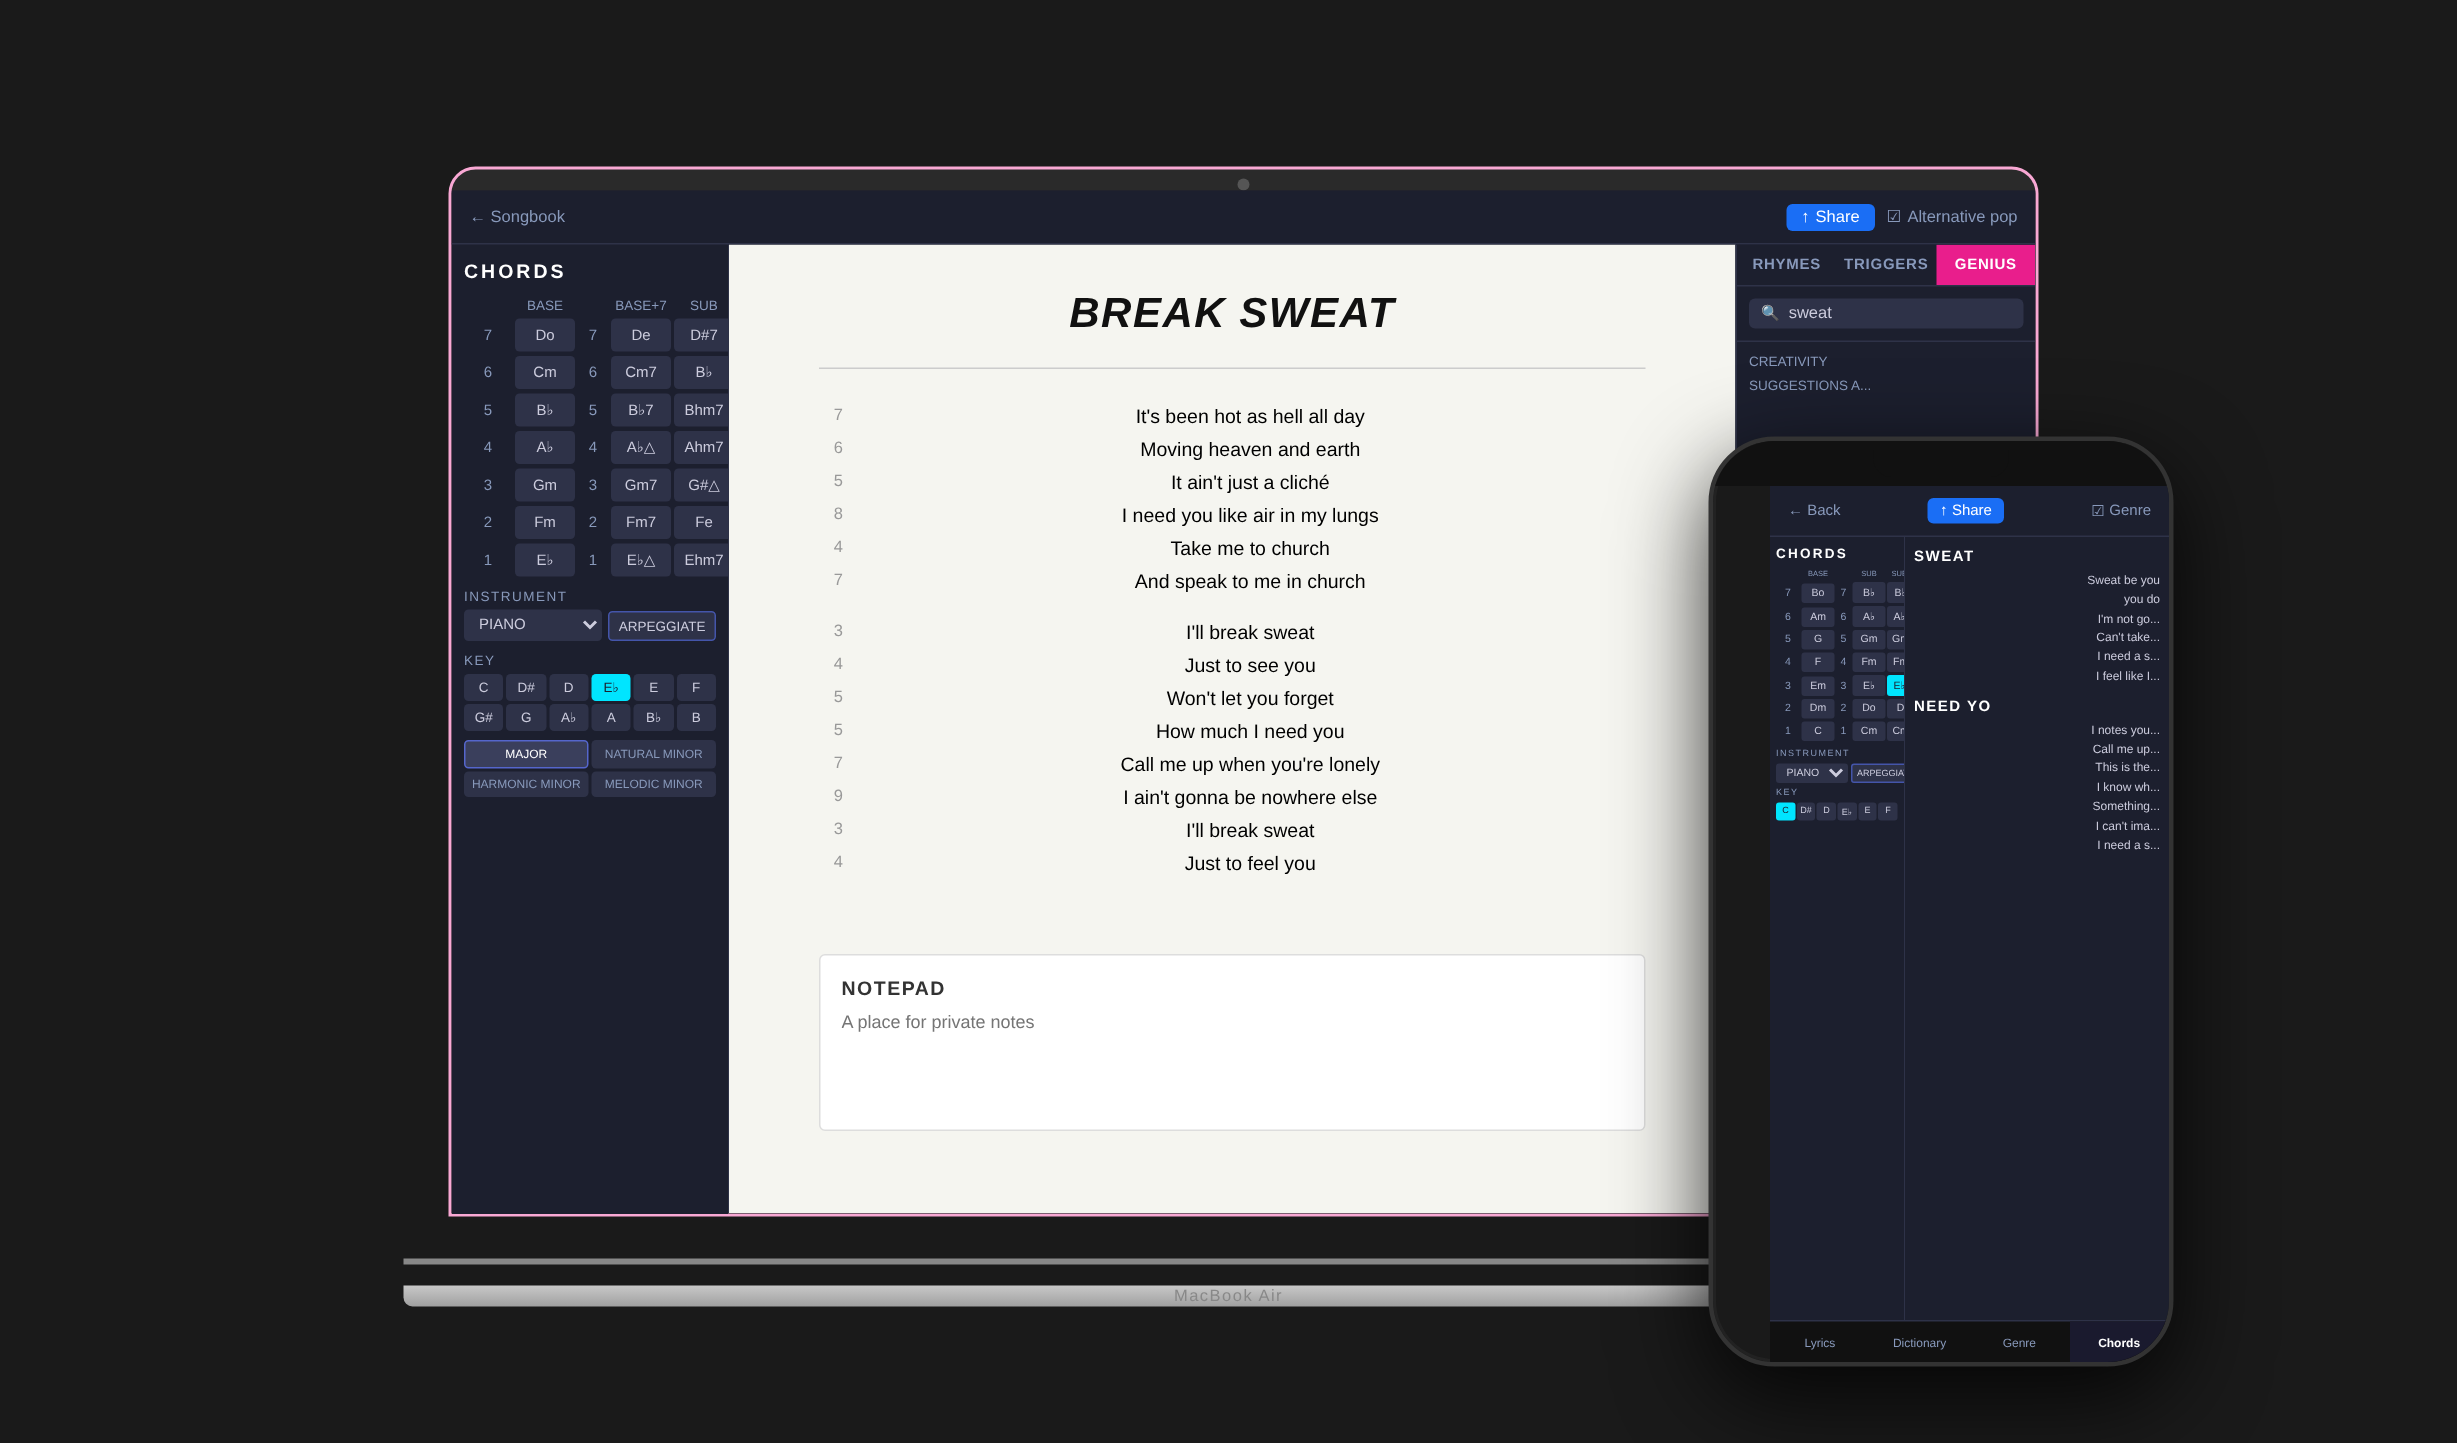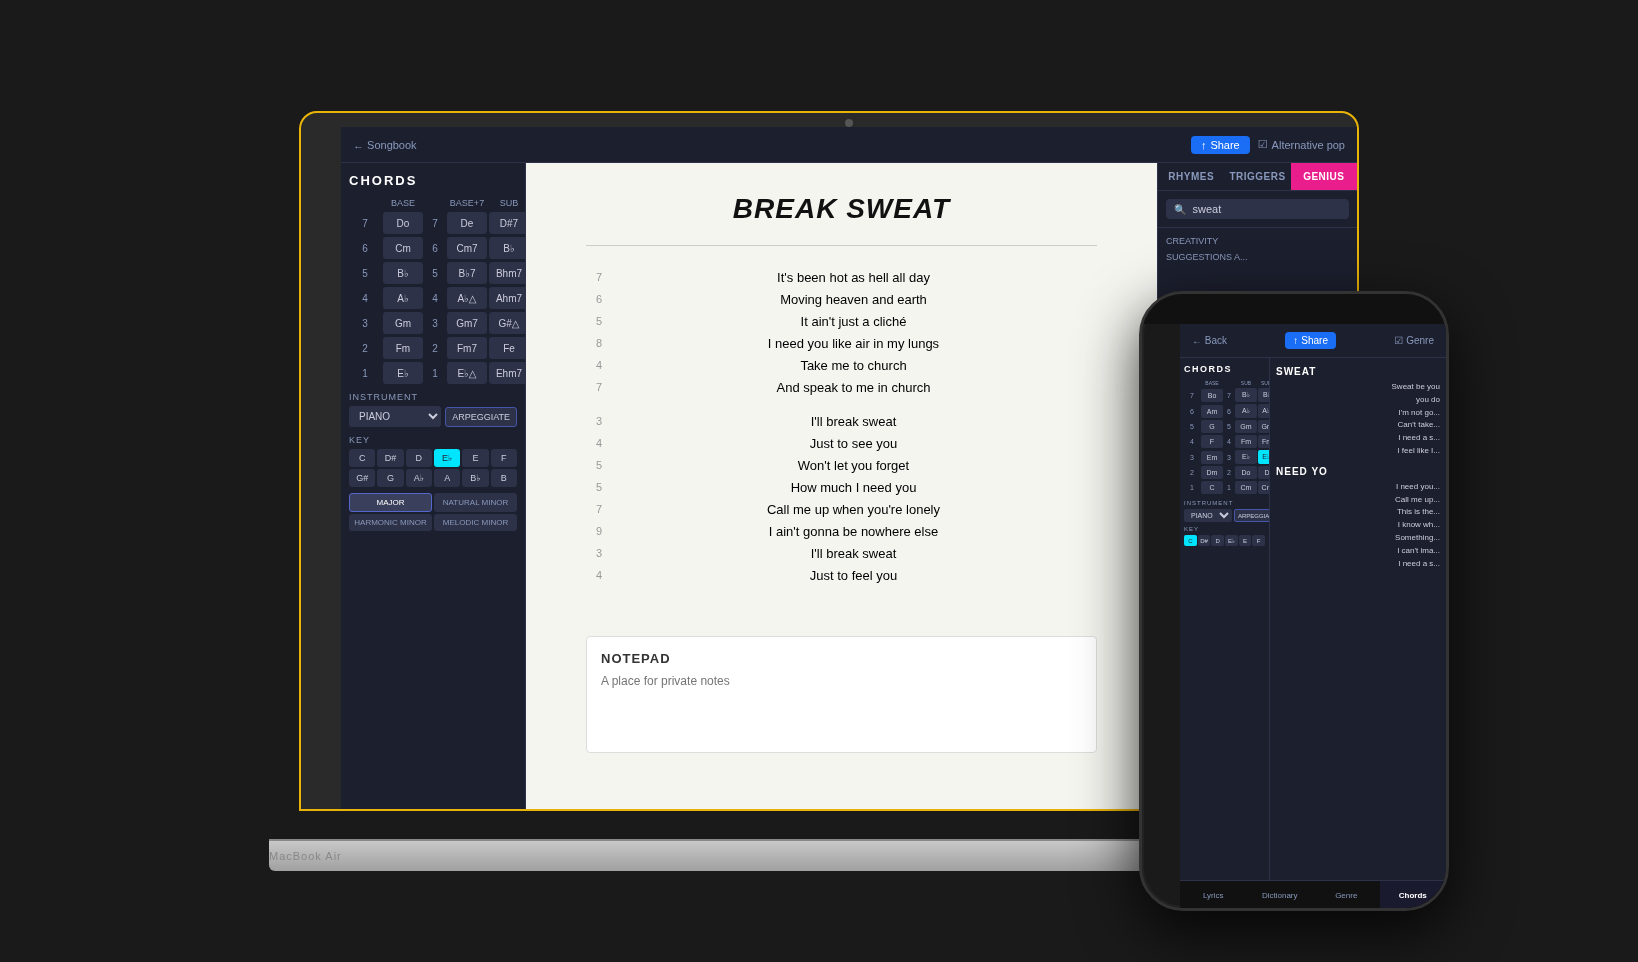--- a/index.html
+++ b/index.html
@@ -21,48 +21,48 @@
       height: 760px;
       margin-top: 20px;
     }
     .laptop-screen-bezel {
       position: absolute;
       top: 0; left: 30px;
       width: 1060px;
       height: 700px;
       background: #2a2a2a;
       border-radius: 18px 18px 0 0;
-      border: 2px solid #eab308;
+      border: 2px solid #f9a8d4;
       overflow: hidden;
       display: flex;
       flex-direction: column;
-      padding-left: 40px;
     }
     .laptop-camera {
       width: 8px; height: 8px;
       background: #555;
       border-radius: 50%;
       margin: 6px auto 0;
       flex-shrink: 0;
     }
     .laptop-screen {
       flex: 1;
       background: #1c1f2e;
       overflow: hidden;
       display: flex;
       flex-direction: column;
     }
     .laptop-base {
       position: absolute;
       bottom: 0; left: 0; right: 0;
-      height: 30px;
+      height: 14px;
       background: linear-gradient(to bottom, #c8c8c8, #a0a0a0);
       border-radius: 0 0 6px 6px;
       display: flex;
       align-items: center;
+      justify-content: center;
     }
     .laptop-base-label {
       font-size: 11px;
       color: #888;
       letter-spacing: 1px;
     }
     .laptop-hinge {
       position: absolute;
       bottom: 28px; left: 0; right: 0;
       height: 4px;
@@ -994,21 +994,21 @@
             <div class="phone-lyrics-line">Sweat be you</div>
             <div class="phone-lyrics-line">you do</div>
             <div class="phone-lyrics-line">I'm not go...</div>
             <div class="phone-lyrics-line">Can't take...</div>
             <div class="phone-lyrics-line">I need a s...</div>
             <div class="phone-lyrics-line">I feel like I...</div>
 
             <div class="phone-lyrics-gap"></div>
 
             <div class="phone-lyrics-section-title">NEED YO</div>
-            <div class="phone-lyrics-line">I need you...</div>
+            <div class="phone-lyrics-line">I notes you...</div>
             <div class="phone-lyrics-line">Call me up...</div>
             <div class="phone-lyrics-line">This is the...</div>
             <div class="phone-lyrics-line">I know wh...</div>
             <div class="phone-lyrics-line">Something...</div>
             <div class="phone-lyrics-line">I can't ima...</div>
             <div class="phone-lyrics-line">I need a s...</div>
           </div>
         </div>
 
         <div class="phone-bottom-nav">

